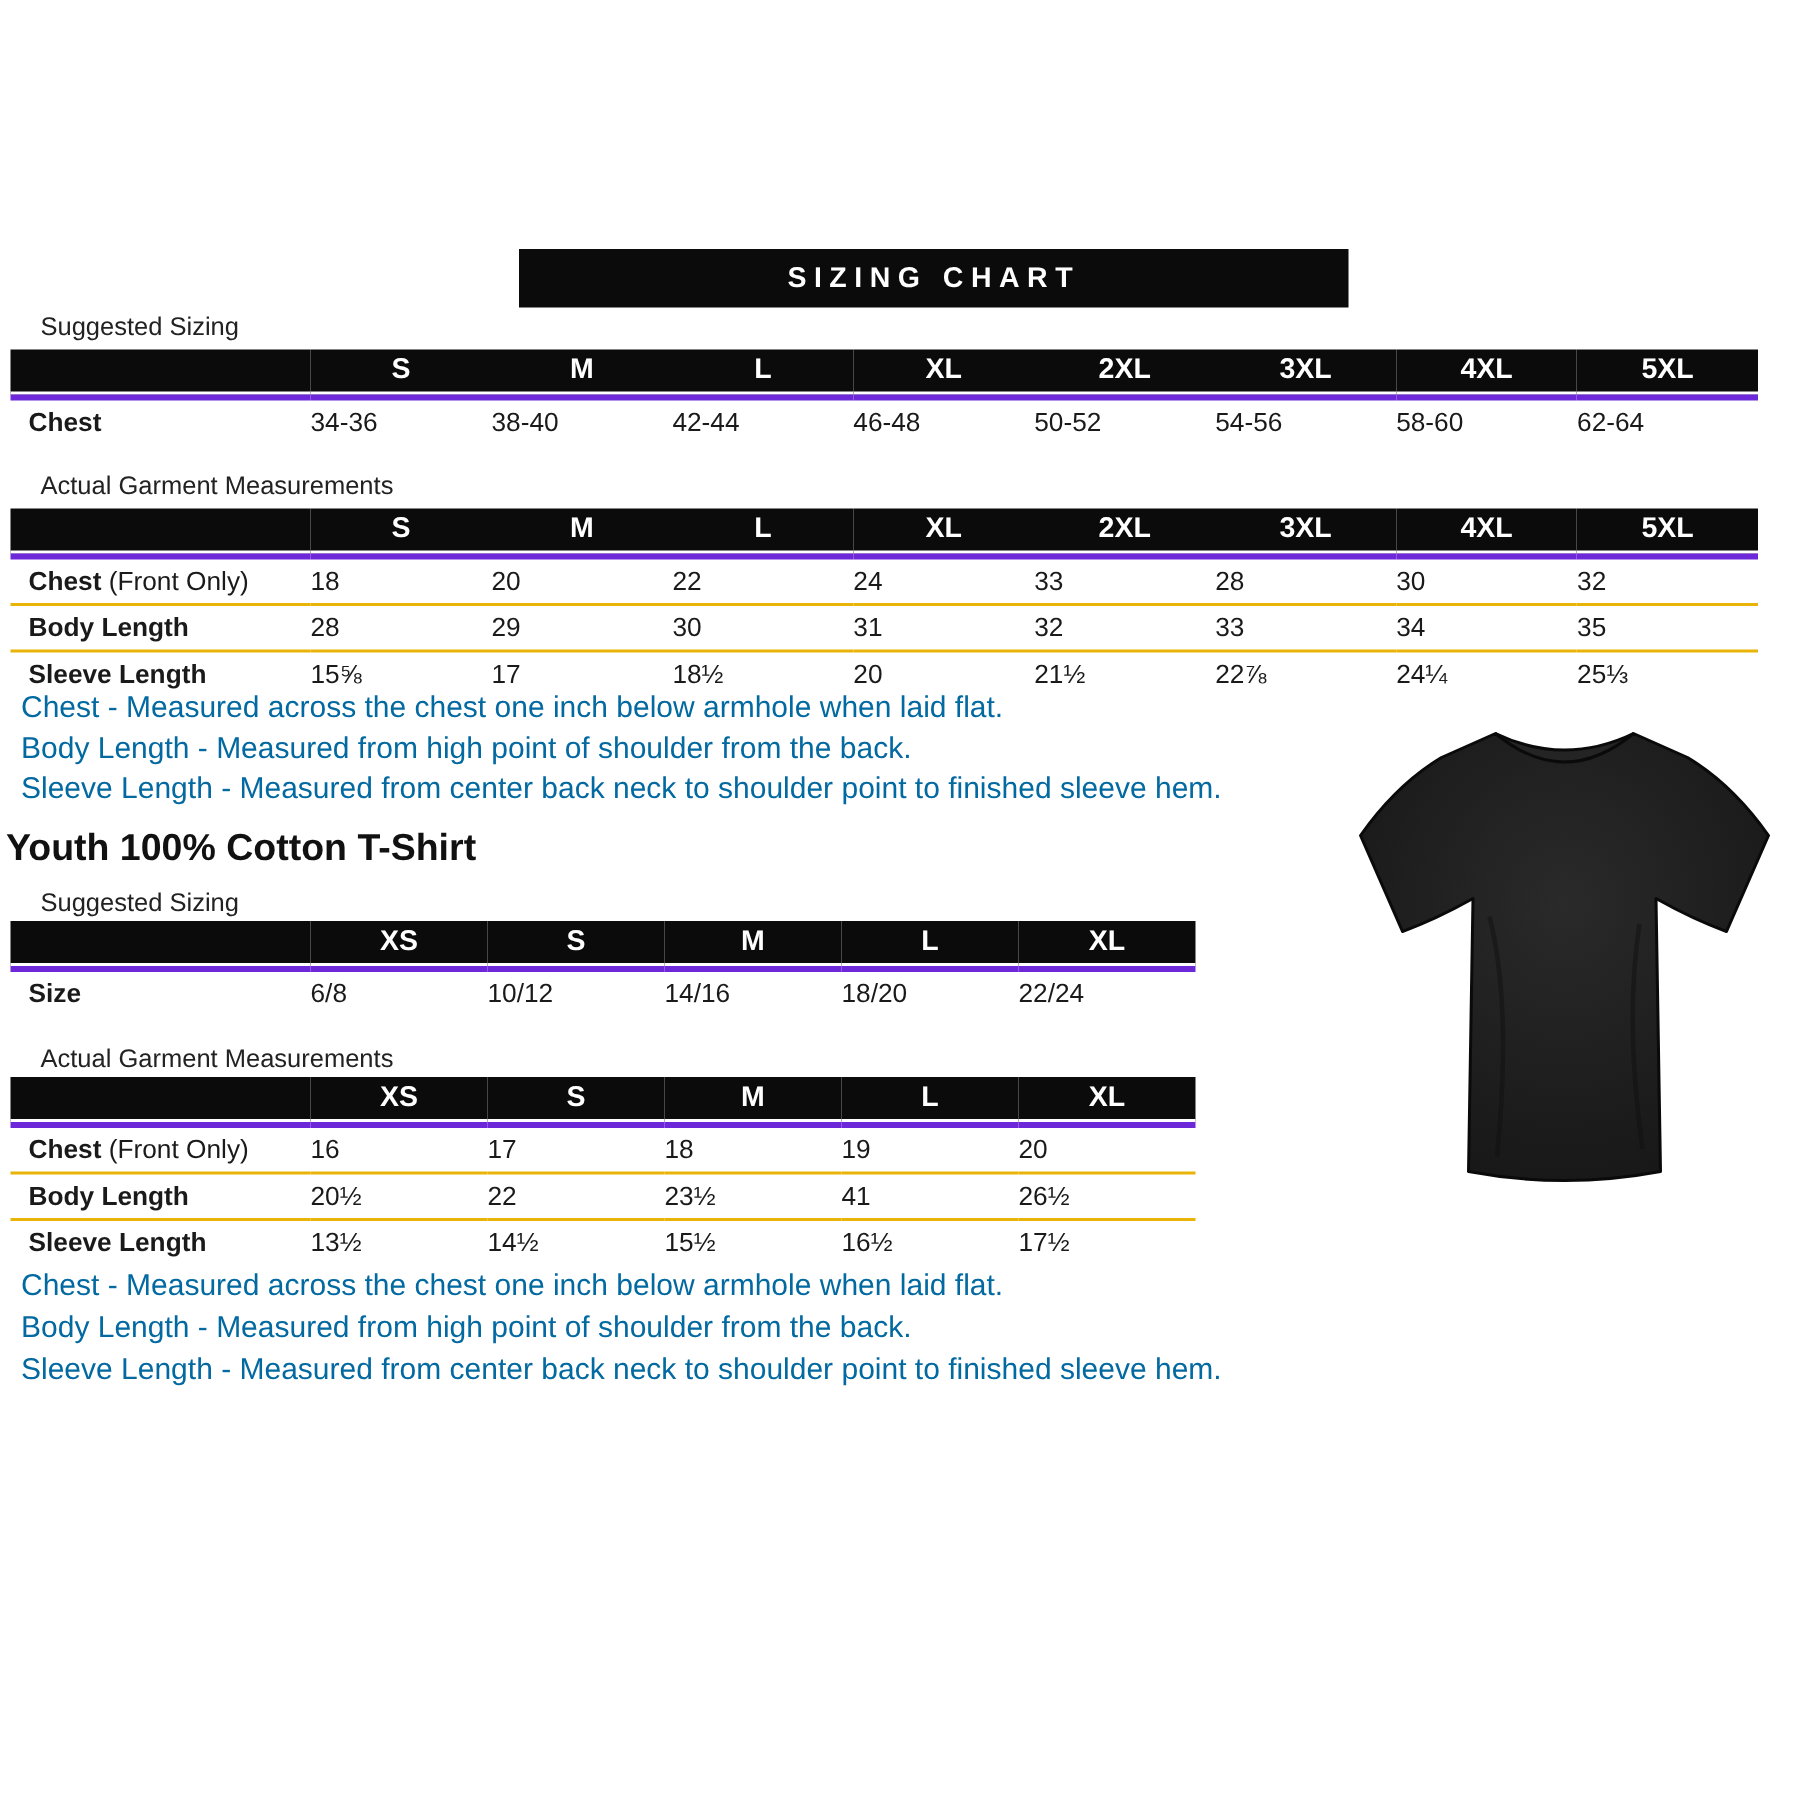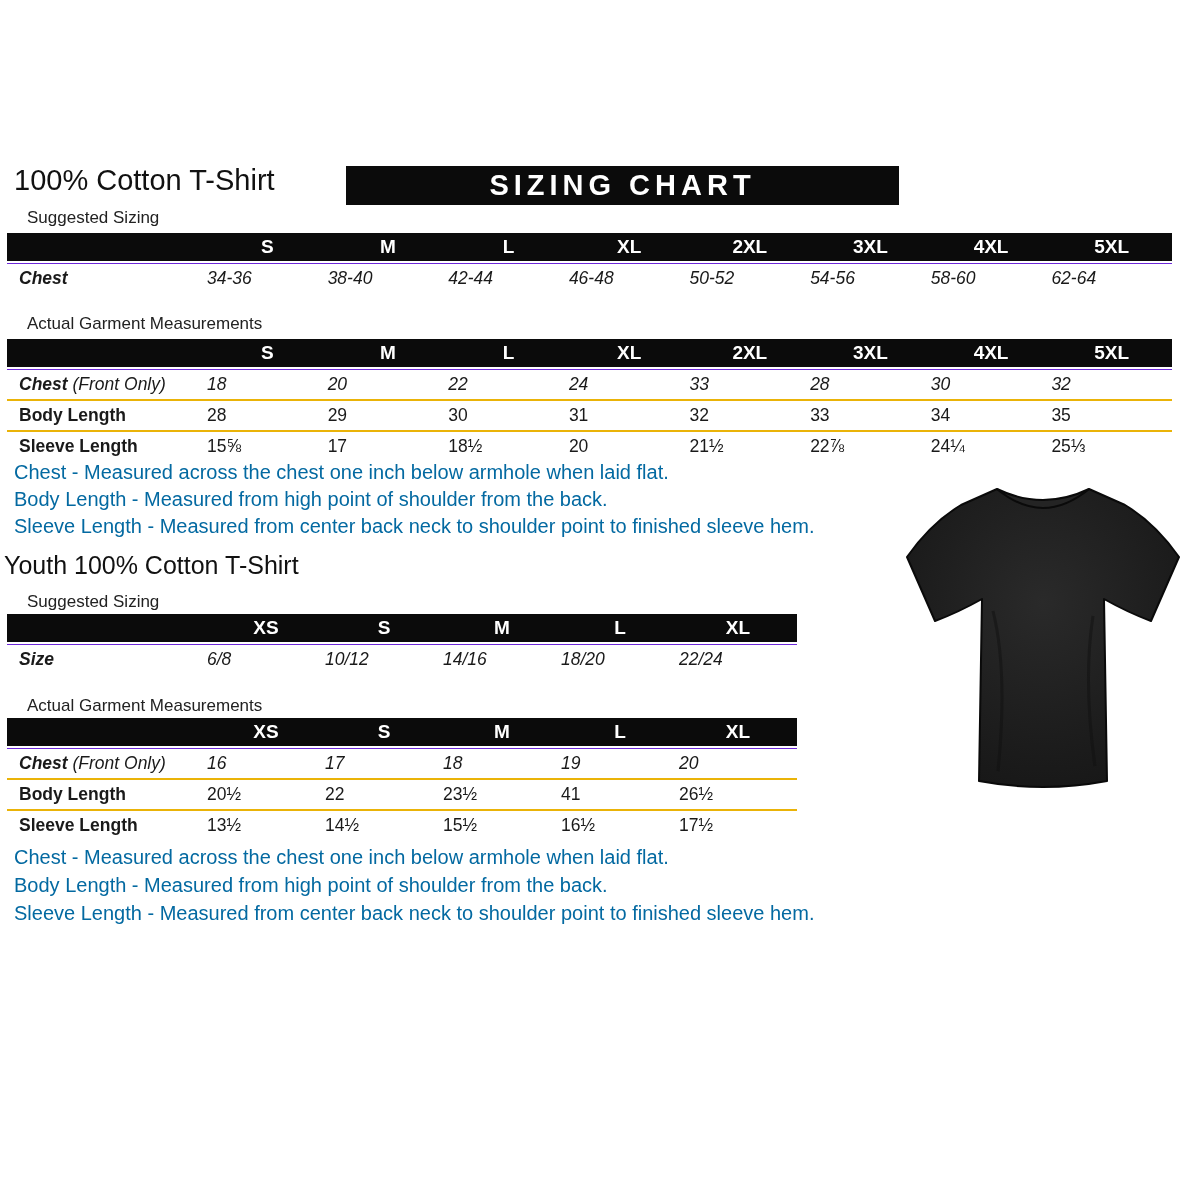--- a/index.html
+++ b/index.html
@@ -1,45 +1,44 @@
 <!DOCTYPE html>
 <html><head>
 <meta charset="utf-8">
 <style>
   html,body{margin:0;padding:0;background:#ffffff;}
   #page{position:relative;width:1200px;height:1200px;background:#ffffff;overflow:hidden;
         font-family:"Liberation Sans",sans-serif;color:#1a1a1a;}
   .abs{position:absolute;}
 
   .main-title{font-size:29px;font-weight:400;color:#111;white-space:nowrap;}
-  .youth-title{font-size:25px;font-weight:400;color:#111;white-space:nowrap;}
-  .banner{background:#0b0b0b;color:#ffffff;font-weight:700;font-size:29px;
+  .youth-title{font-size:25px;font-weight:700;color:#111;white-space:nowrap;}
+  .banner{background:#0b0b0b;color:#ffffff;font-weight:700;font-size:19px;
           letter-spacing:5px;text-align:center;line-height:39px;height:39px;}
   .seclabel{font-size:17px;color:#222;margin-left:19px;}
 
   table.sztable{position:absolute;border-collapse:separate;border-spacing:0;table-layout:fixed;}
   .sztable th{background:#0b0b0b;color:#ffffff;font-size:19px;font-weight:700;height:28px;
               text-align:center;vertical-align:middle;border-bottom:2px solid #ffffff;padding:0;}
   .sztable td{font-size:17.5px;color:#1a1a1a;text-align:left;height:29px;
               vertical-align:middle;padding:0;}
-  .sztable tbody tr:first-child td{border-top:1px solid #6d28d9;font-style:italic;}
+  .sztable tbody tr:first-child td{border-top:4px solid #6d28d9;}
   .sztable.meas tbody tr + tr td{border-top:2px solid #eab308;}
   .sztable .lbl{text-align:left;padding-left:12px;font-weight:700;}
   .sztable .lbl .sfx{font-weight:400;}
   col.labelcol{width:200px;}
 
   .notes{line-height:27px;font-size:20px;color:#0369a1;}
   .notes2{line-height:28px;}
 </style>
 </head>
 <body>
 
 <div id="page">
 
-  <div class="abs main-title" style="left:14px;top:164px;">100% Cotton T-Shirt</div>
 
   <div class="abs banner" style="left:346px;top:166px;width:553px;">SIZING CHART</div>
 
   <div class="abs seclabel" style="left:8px;top:208px;">Suggested Sizing</div>
 
   <table class="sztable" style="left:7px;top:233px;width:1165px;">
     <colgroup>
         <col class="labelcol">
         <col>
         <col>

